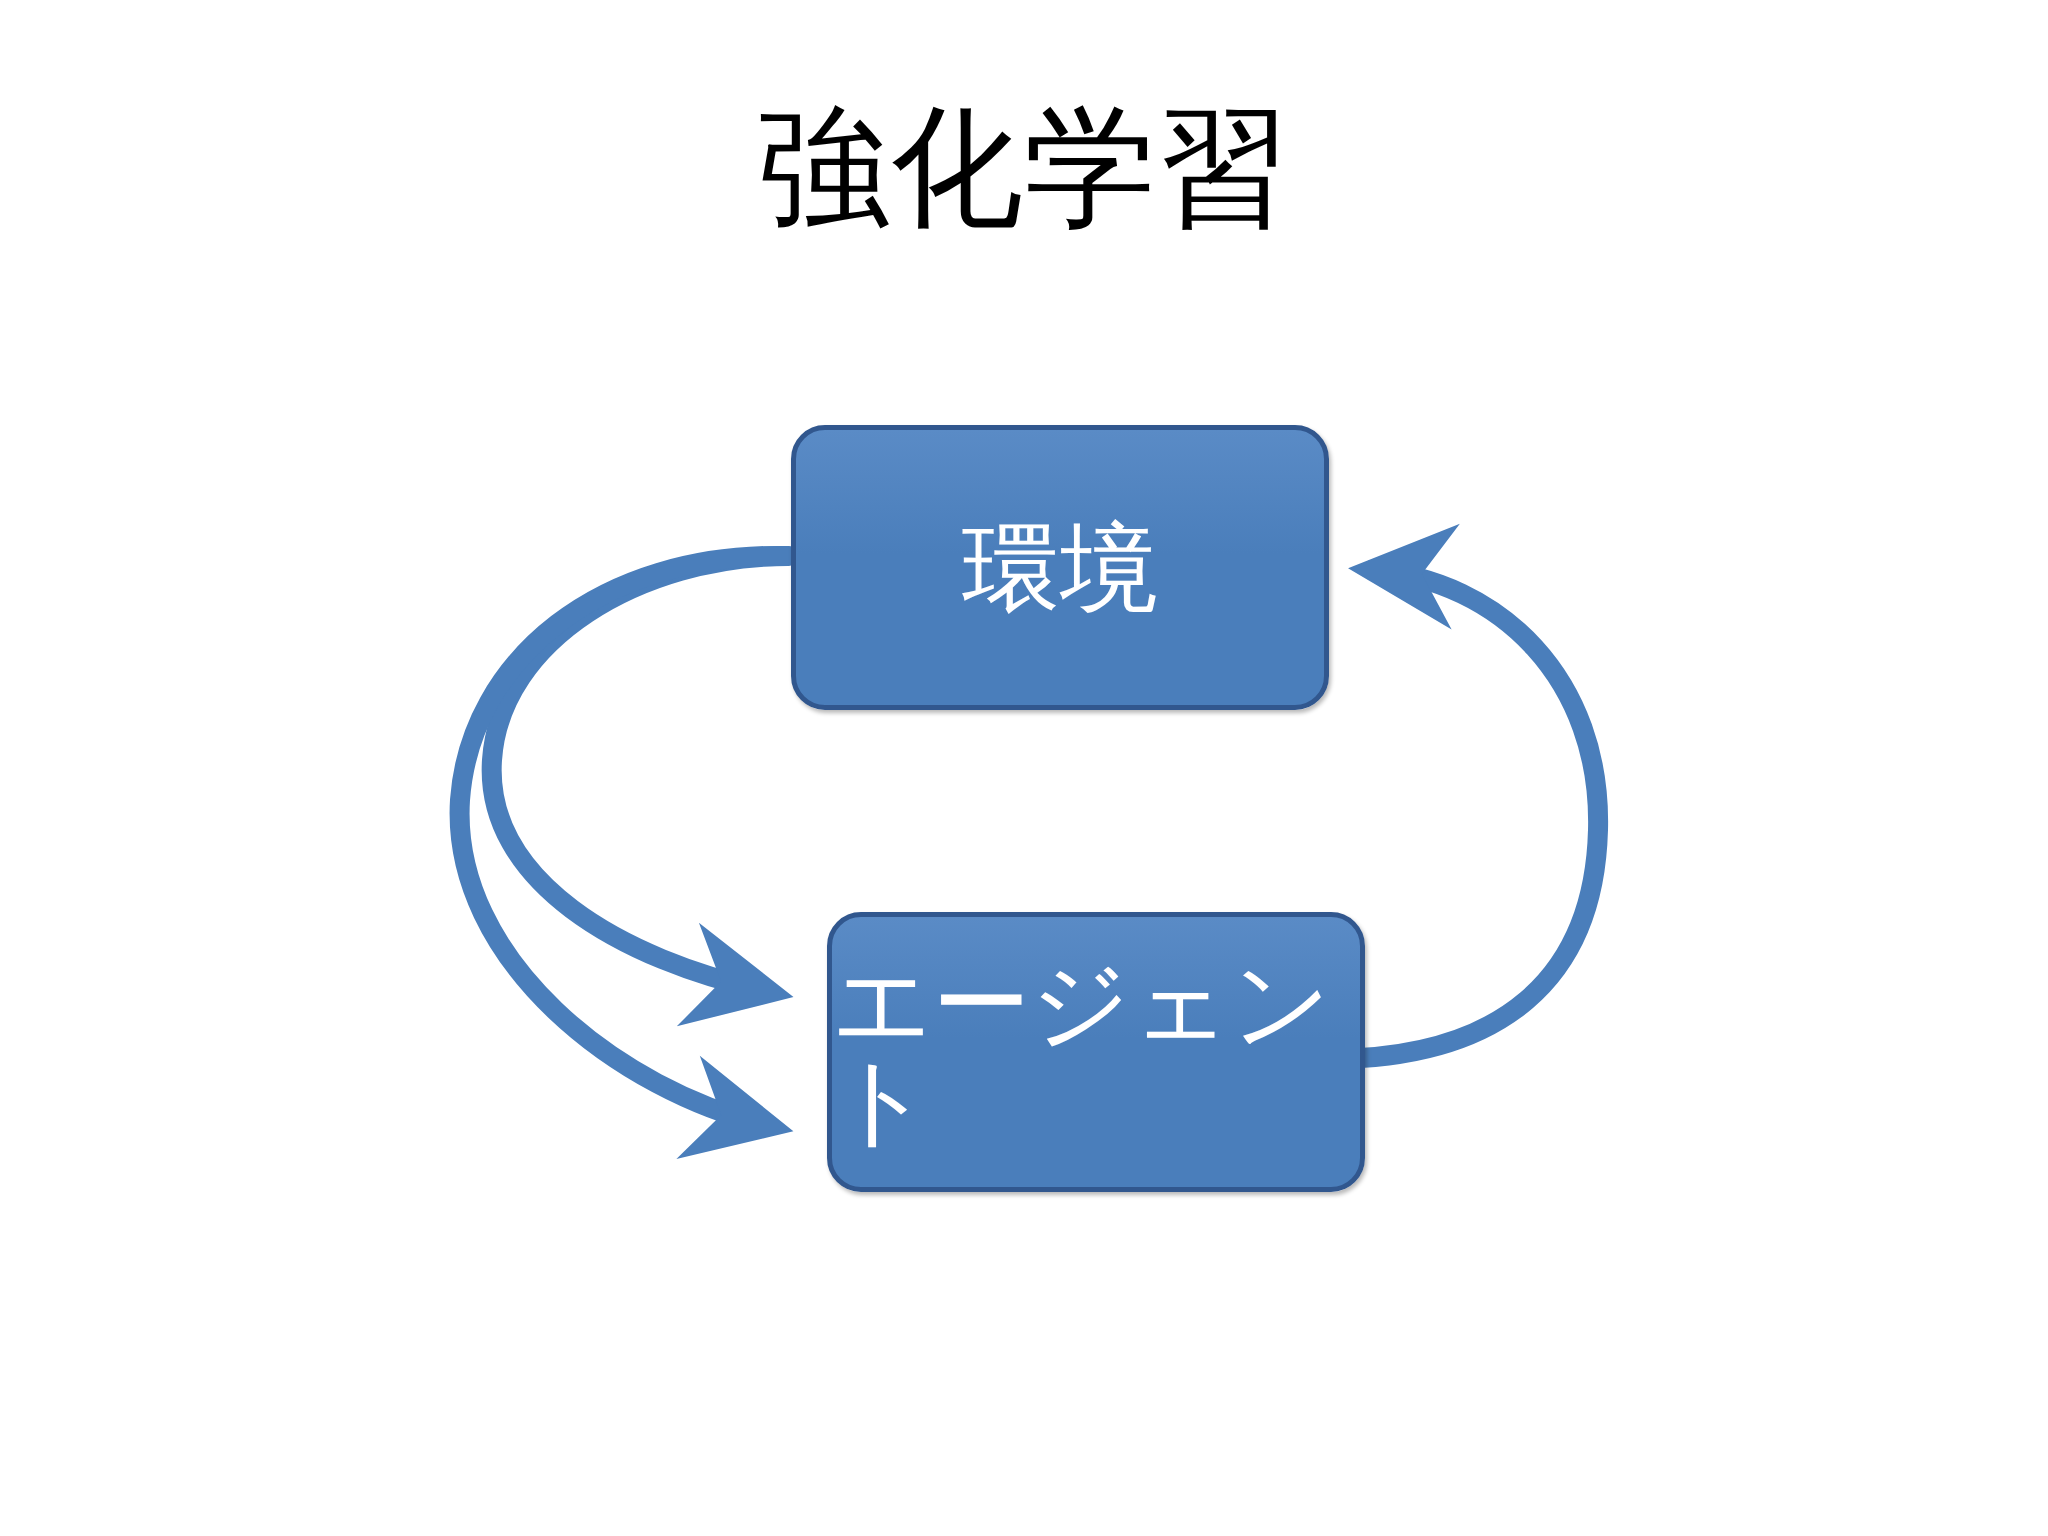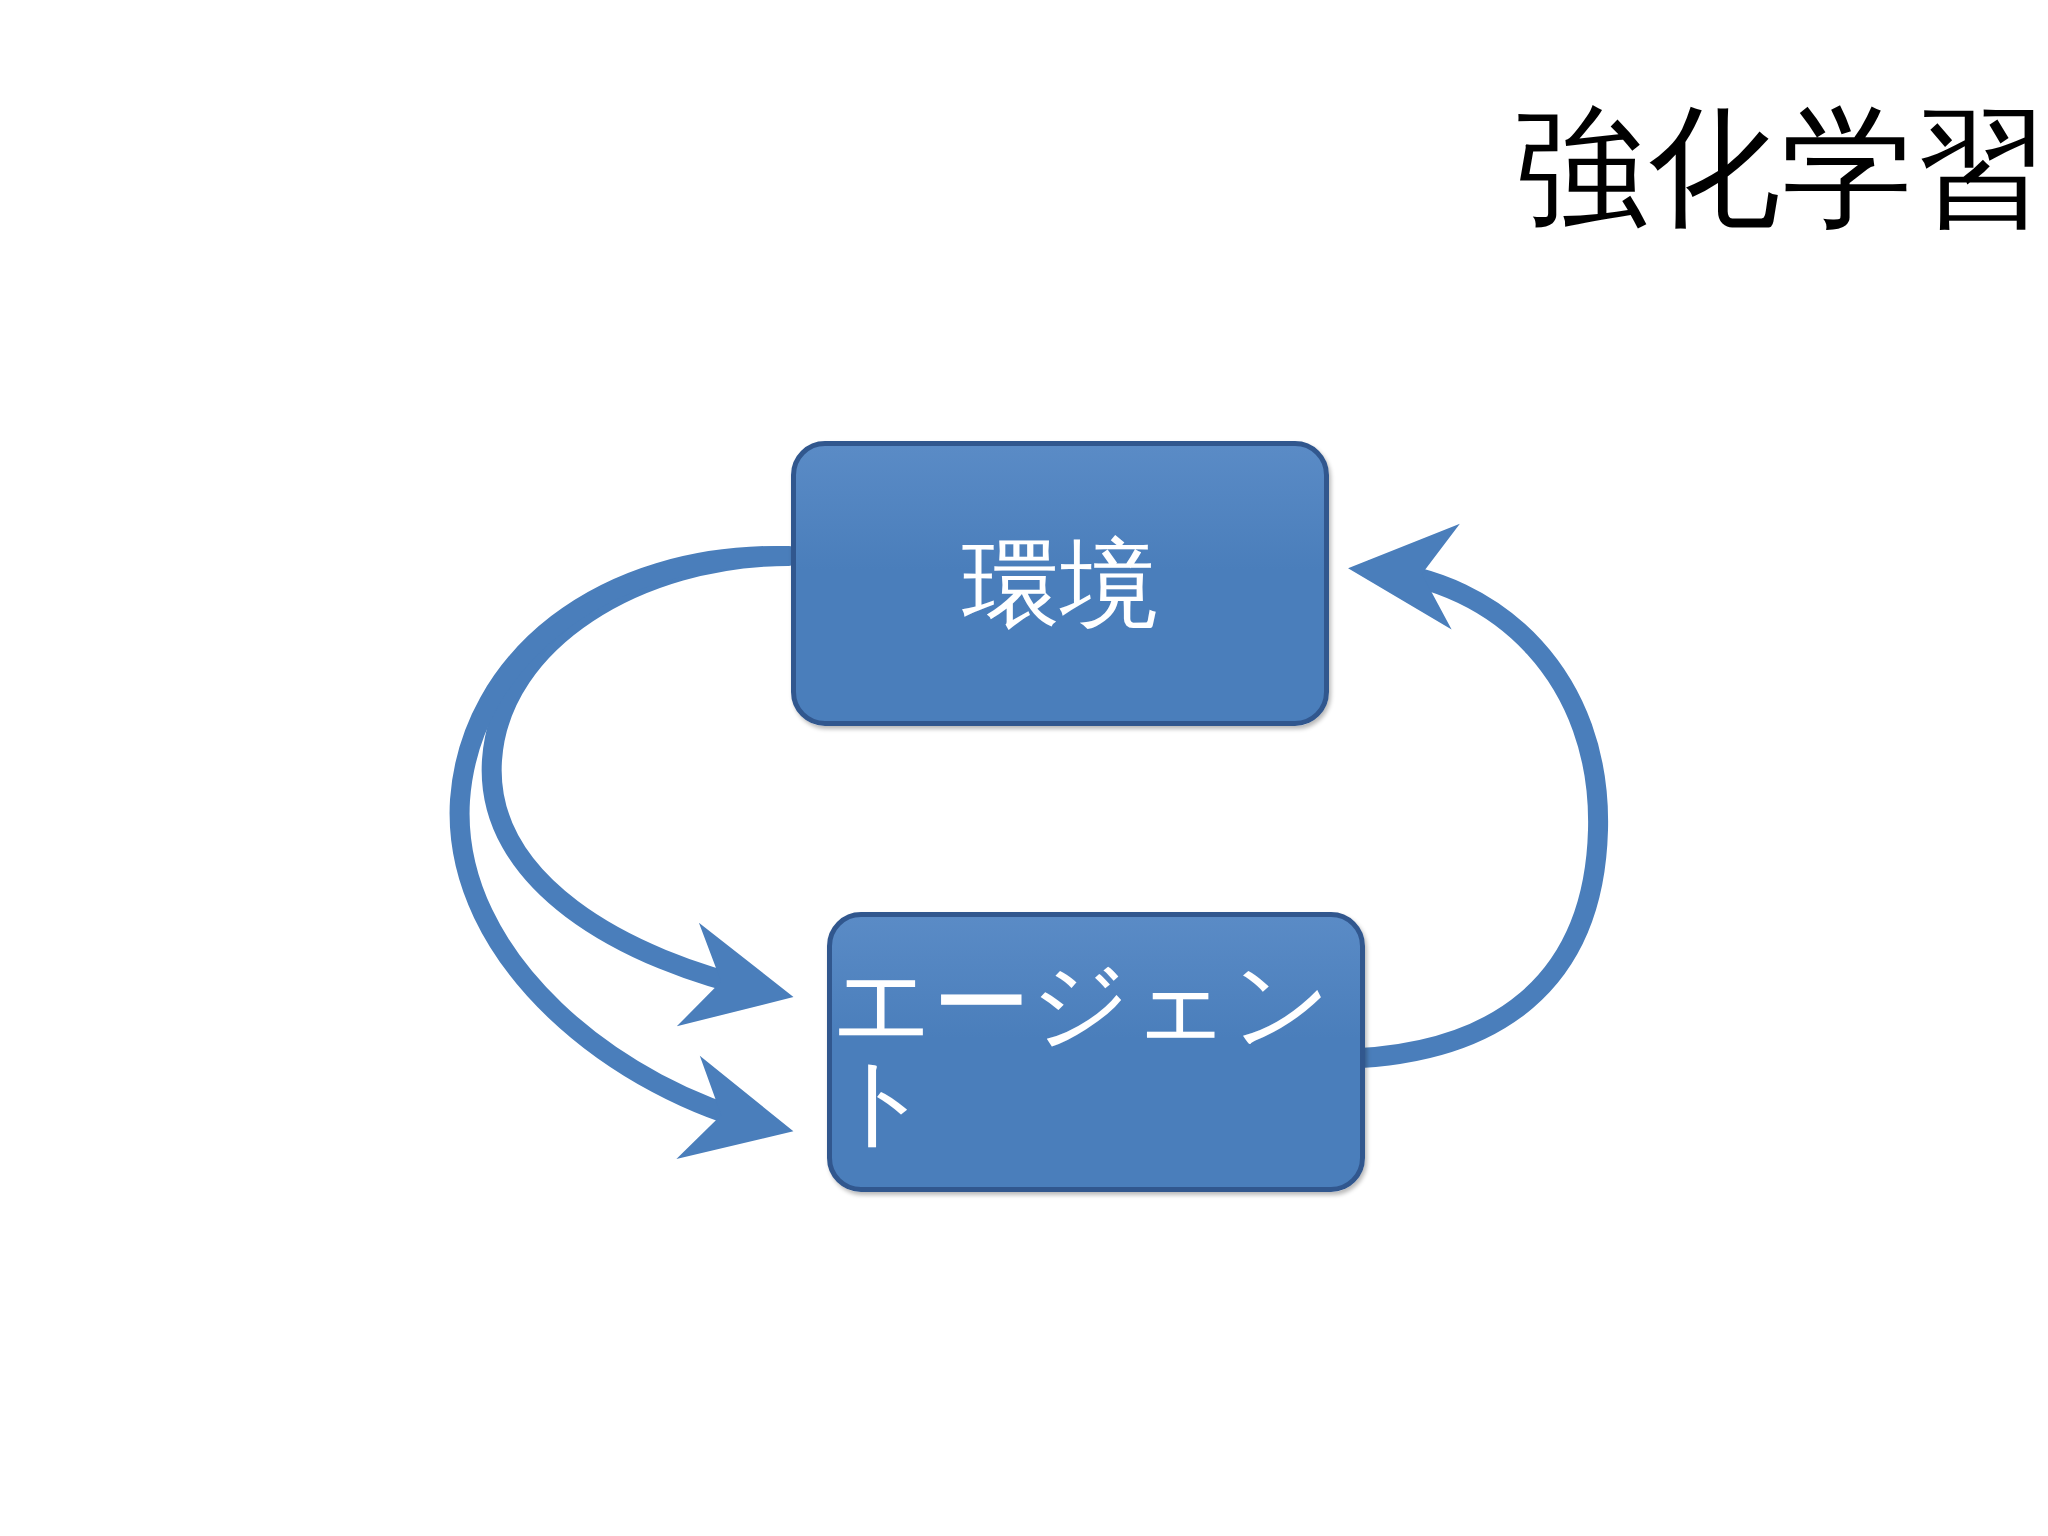--- a/index.html
+++ b/index.html
@@ -21,21 +21,21 @@
     width: 2048px;
     height: 1536px;
     background: #ffffff;
   }
 
   #title {
     position: absolute;
     left: 0;
     top: 92px;
     width: 2048px;
-    text-align: right;
+    text-align: center;
     font-size: 132px;
     line-height: 1.15;
     font-weight: 400;
     color: #000000;
     letter-spacing: 0.01em;
     font-family: "DejaVu Sans", "Liberation Sans", sans-serif;
   }
 
   .node-box {
     position: absolute;
@@ -52,21 +52,20 @@
     line-height: 1;
     z-index: 5;
     font-family: "DejaVu Sans", "Liberation Sans", sans-serif;
   }
 
   #box-environment {
     left: 791px;
     top: 425px;
     width: 538px;
     height: 285px;
-    margin-top: 16px;
   }
 
   #box-agent {
     left: 827px;
     top: 912px;
     width: 538px;
     height: 280px;
   }
 
   #arrow-layer {

